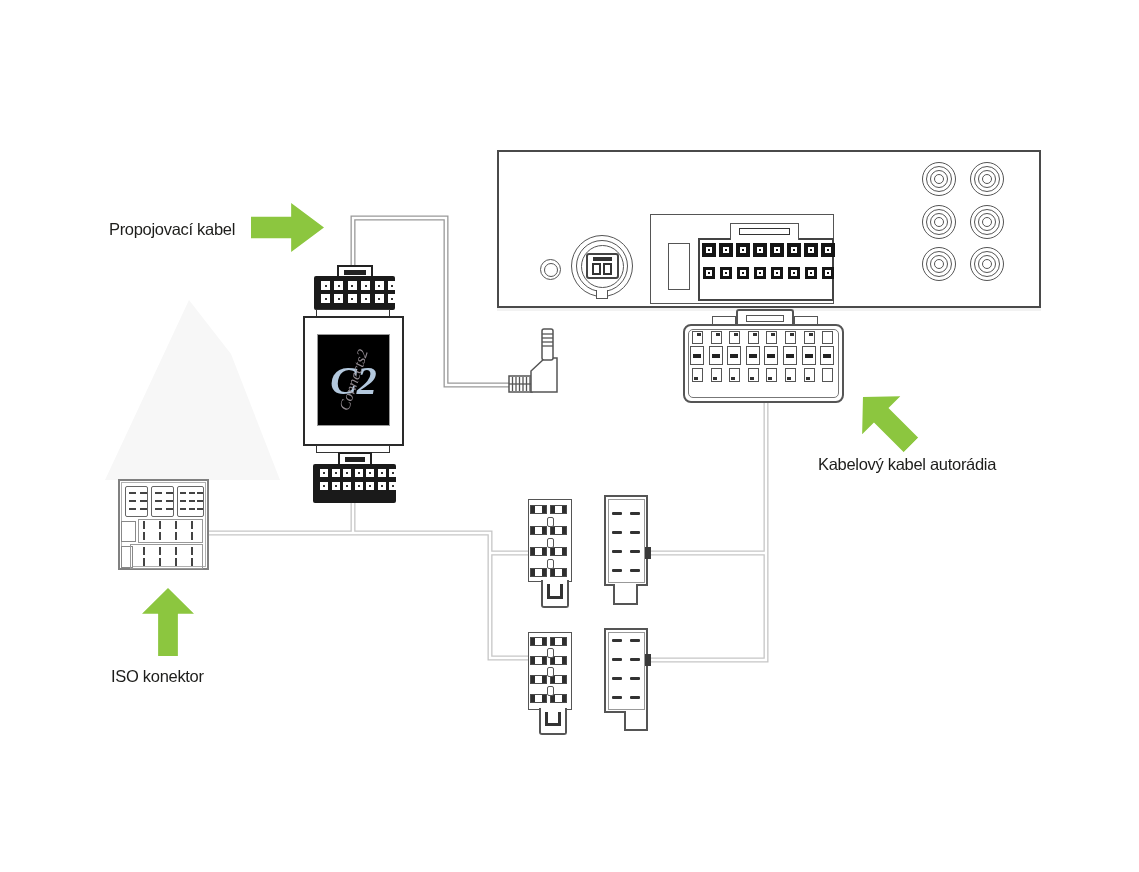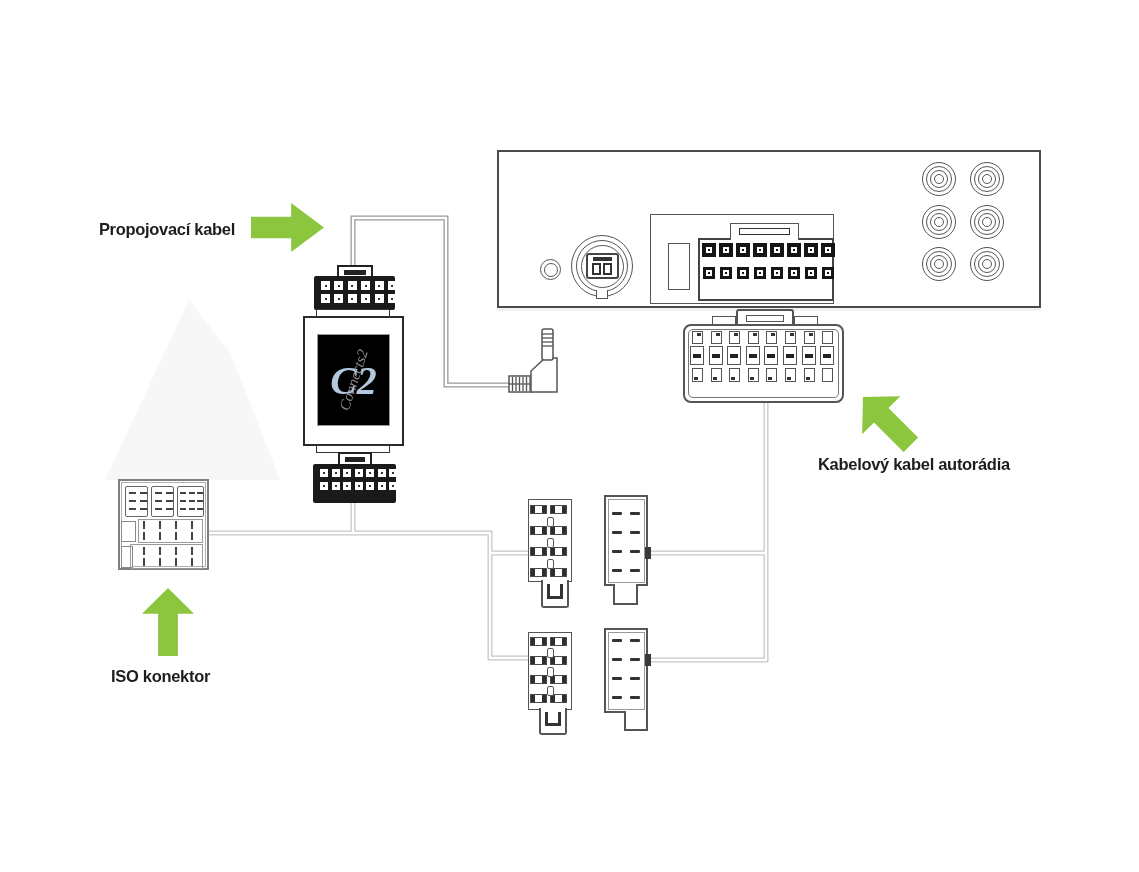--- a/index.html
+++ b/index.html
@@ -1,20 +1,20 @@
 <!DOCTYPE html>
 <html style="--arrow-green: #8cc63f; --label-text: #1d1d1b; --cable-light: #c6c6c6; --cable-dark: #999999; --connector-black: #1a1a1a; --outline-gray: #555555; --logo-blue: #b3c8dd; --logo-script-gray: #a39aa1;"><head>
 <meta charset="utf-8">
 <style>
   html,body{margin:0;padding:0;background:#fff;}
   #stage{position:relative;width:1139px;height:872px;background:#fff;overflow:hidden;
          font-family:"Liberation Sans",sans-serif;}
   .abs{position:absolute;}
   
-  .diagram-label{position:absolute;font-weight:bold;font-size:16.5px;letter-spacing:-0.3px;
+  .diagram-label{position:absolute;font-weight:normal;font-size:16.5px;letter-spacing:-0.3px;
                  color:var(--label-text,#1d1d1b);white-space:nowrap;}
   
   .arrow{position:absolute;background:var(--arrow-green,#8cc63f);}
   .arrow-right{clip-path:polygon(0 28%,55% 28%,55% 0,100% 50%,55% 100%,55% 72%,0 72%);}
   .arrow-up{clip-path:polygon(50% 0,100% 38%,69% 38%,69% 100%,31% 100%,31% 38%,0 38%);}
   
   .box{position:absolute;background:#fff;border:2px solid #4a4a4a;box-sizing:border-box;}
   .thinbox{position:absolute;background:#fff;border:1.5px solid #555;box-sizing:border-box;}
   .ring{border-radius:50%;border:1.6px solid #555;display:flex;align-items:center;justify-content:center;box-sizing:border-box;background:#fff;}
   

